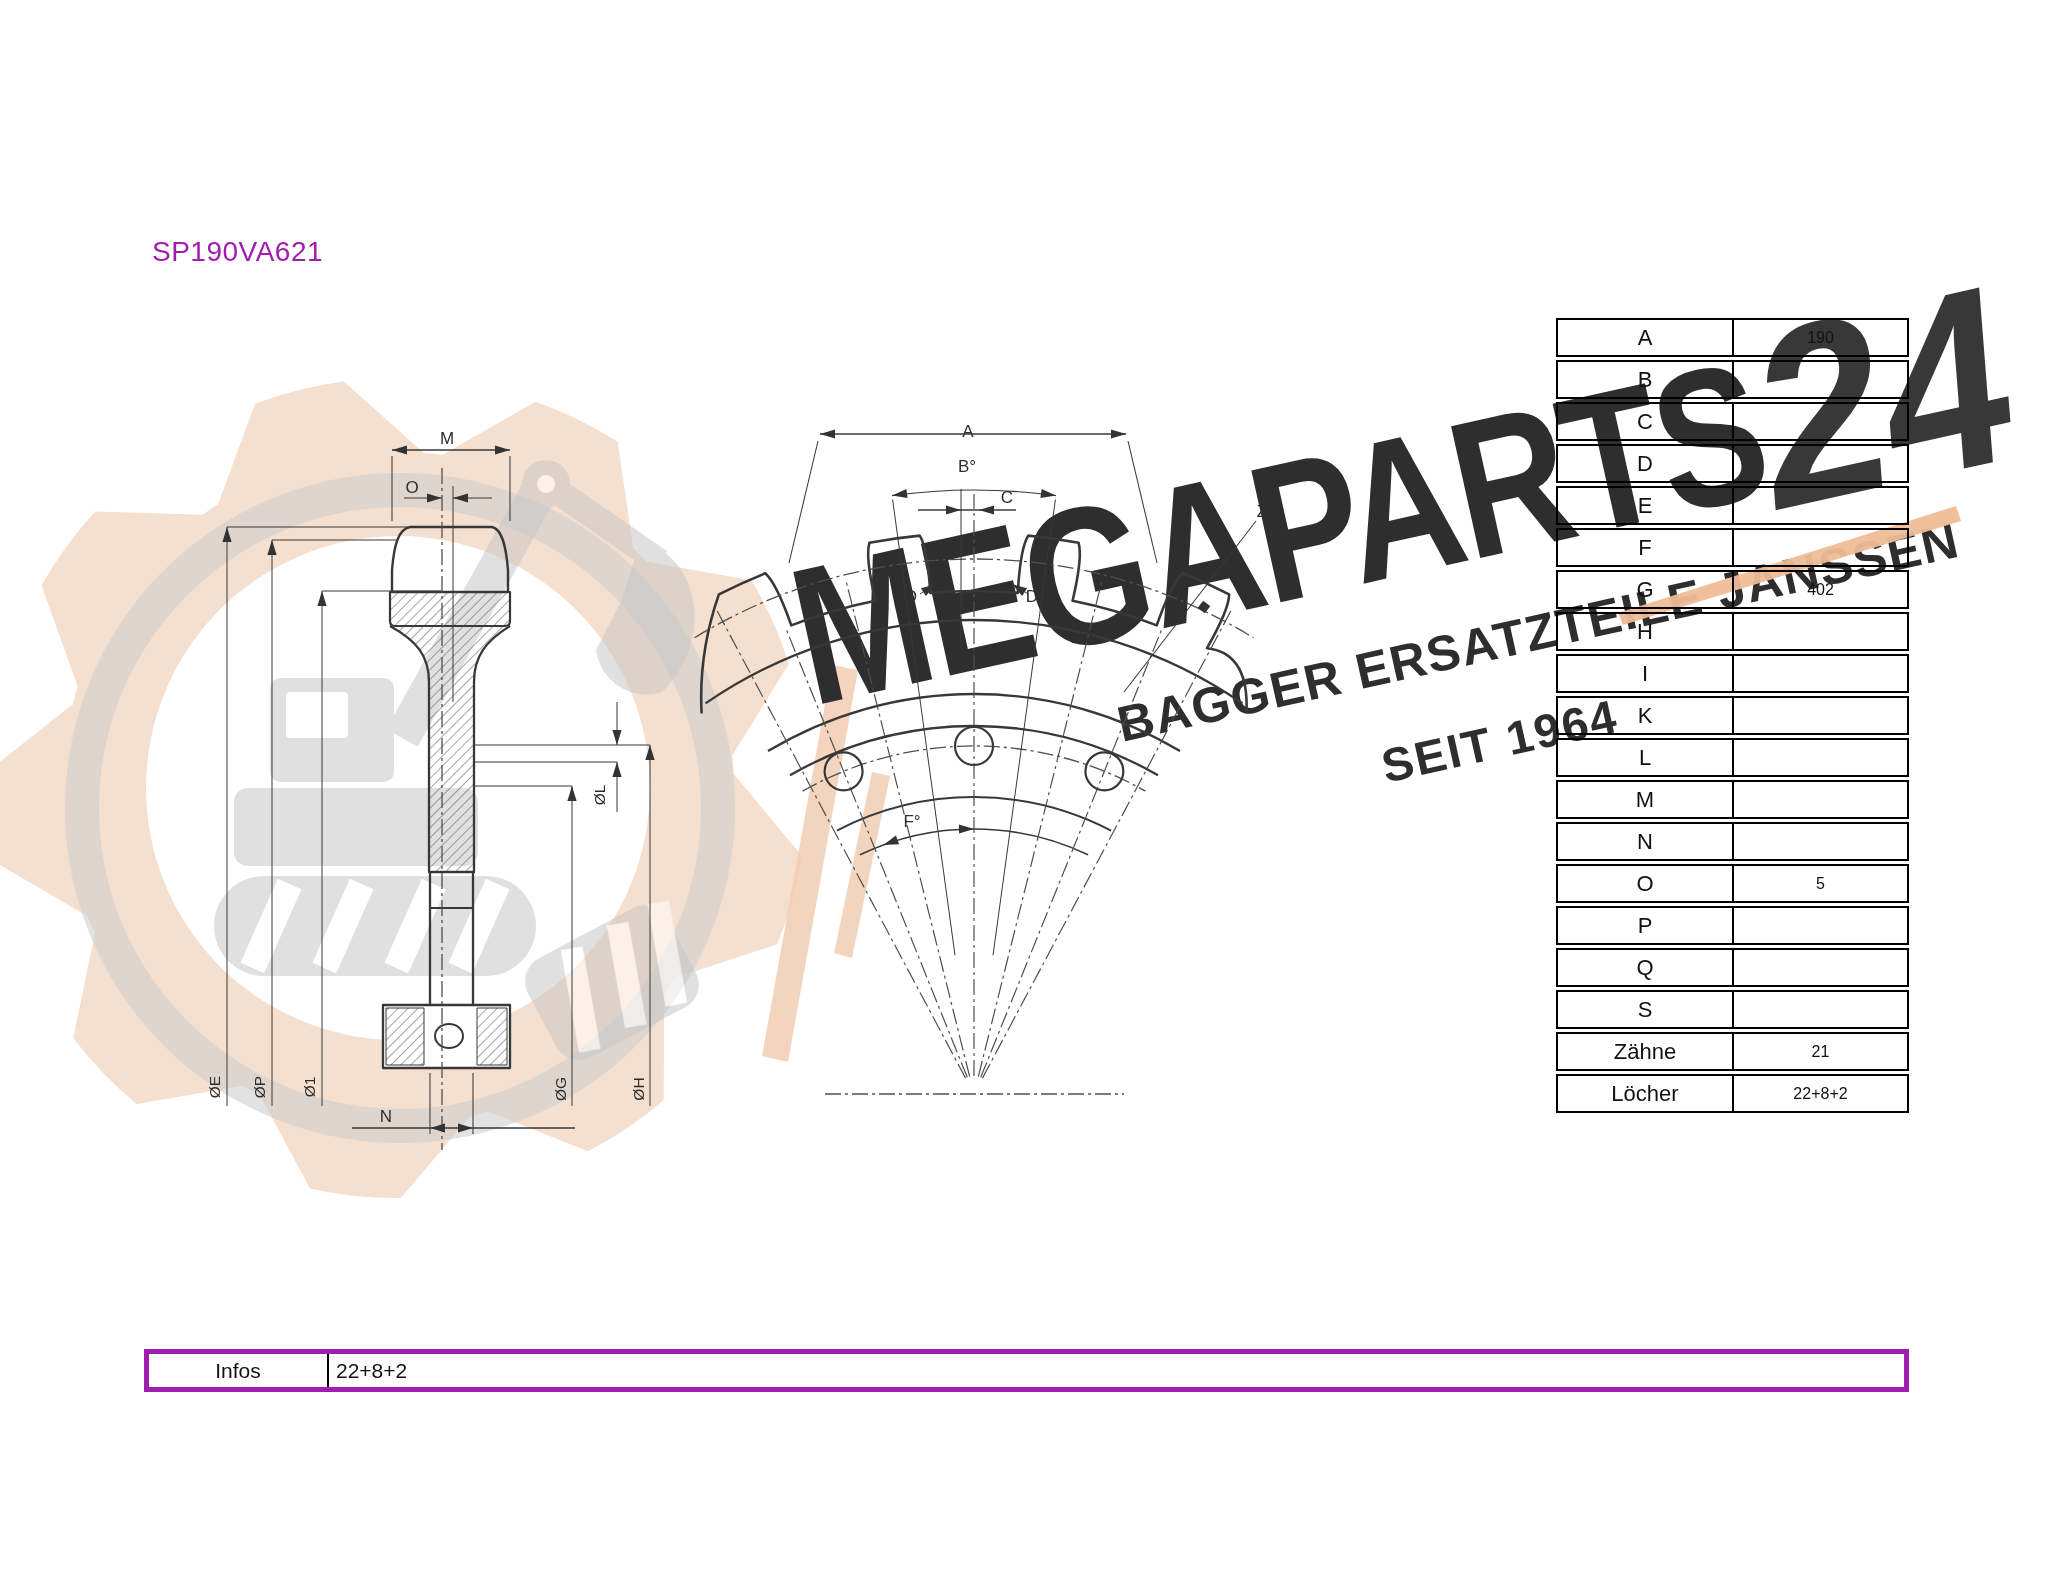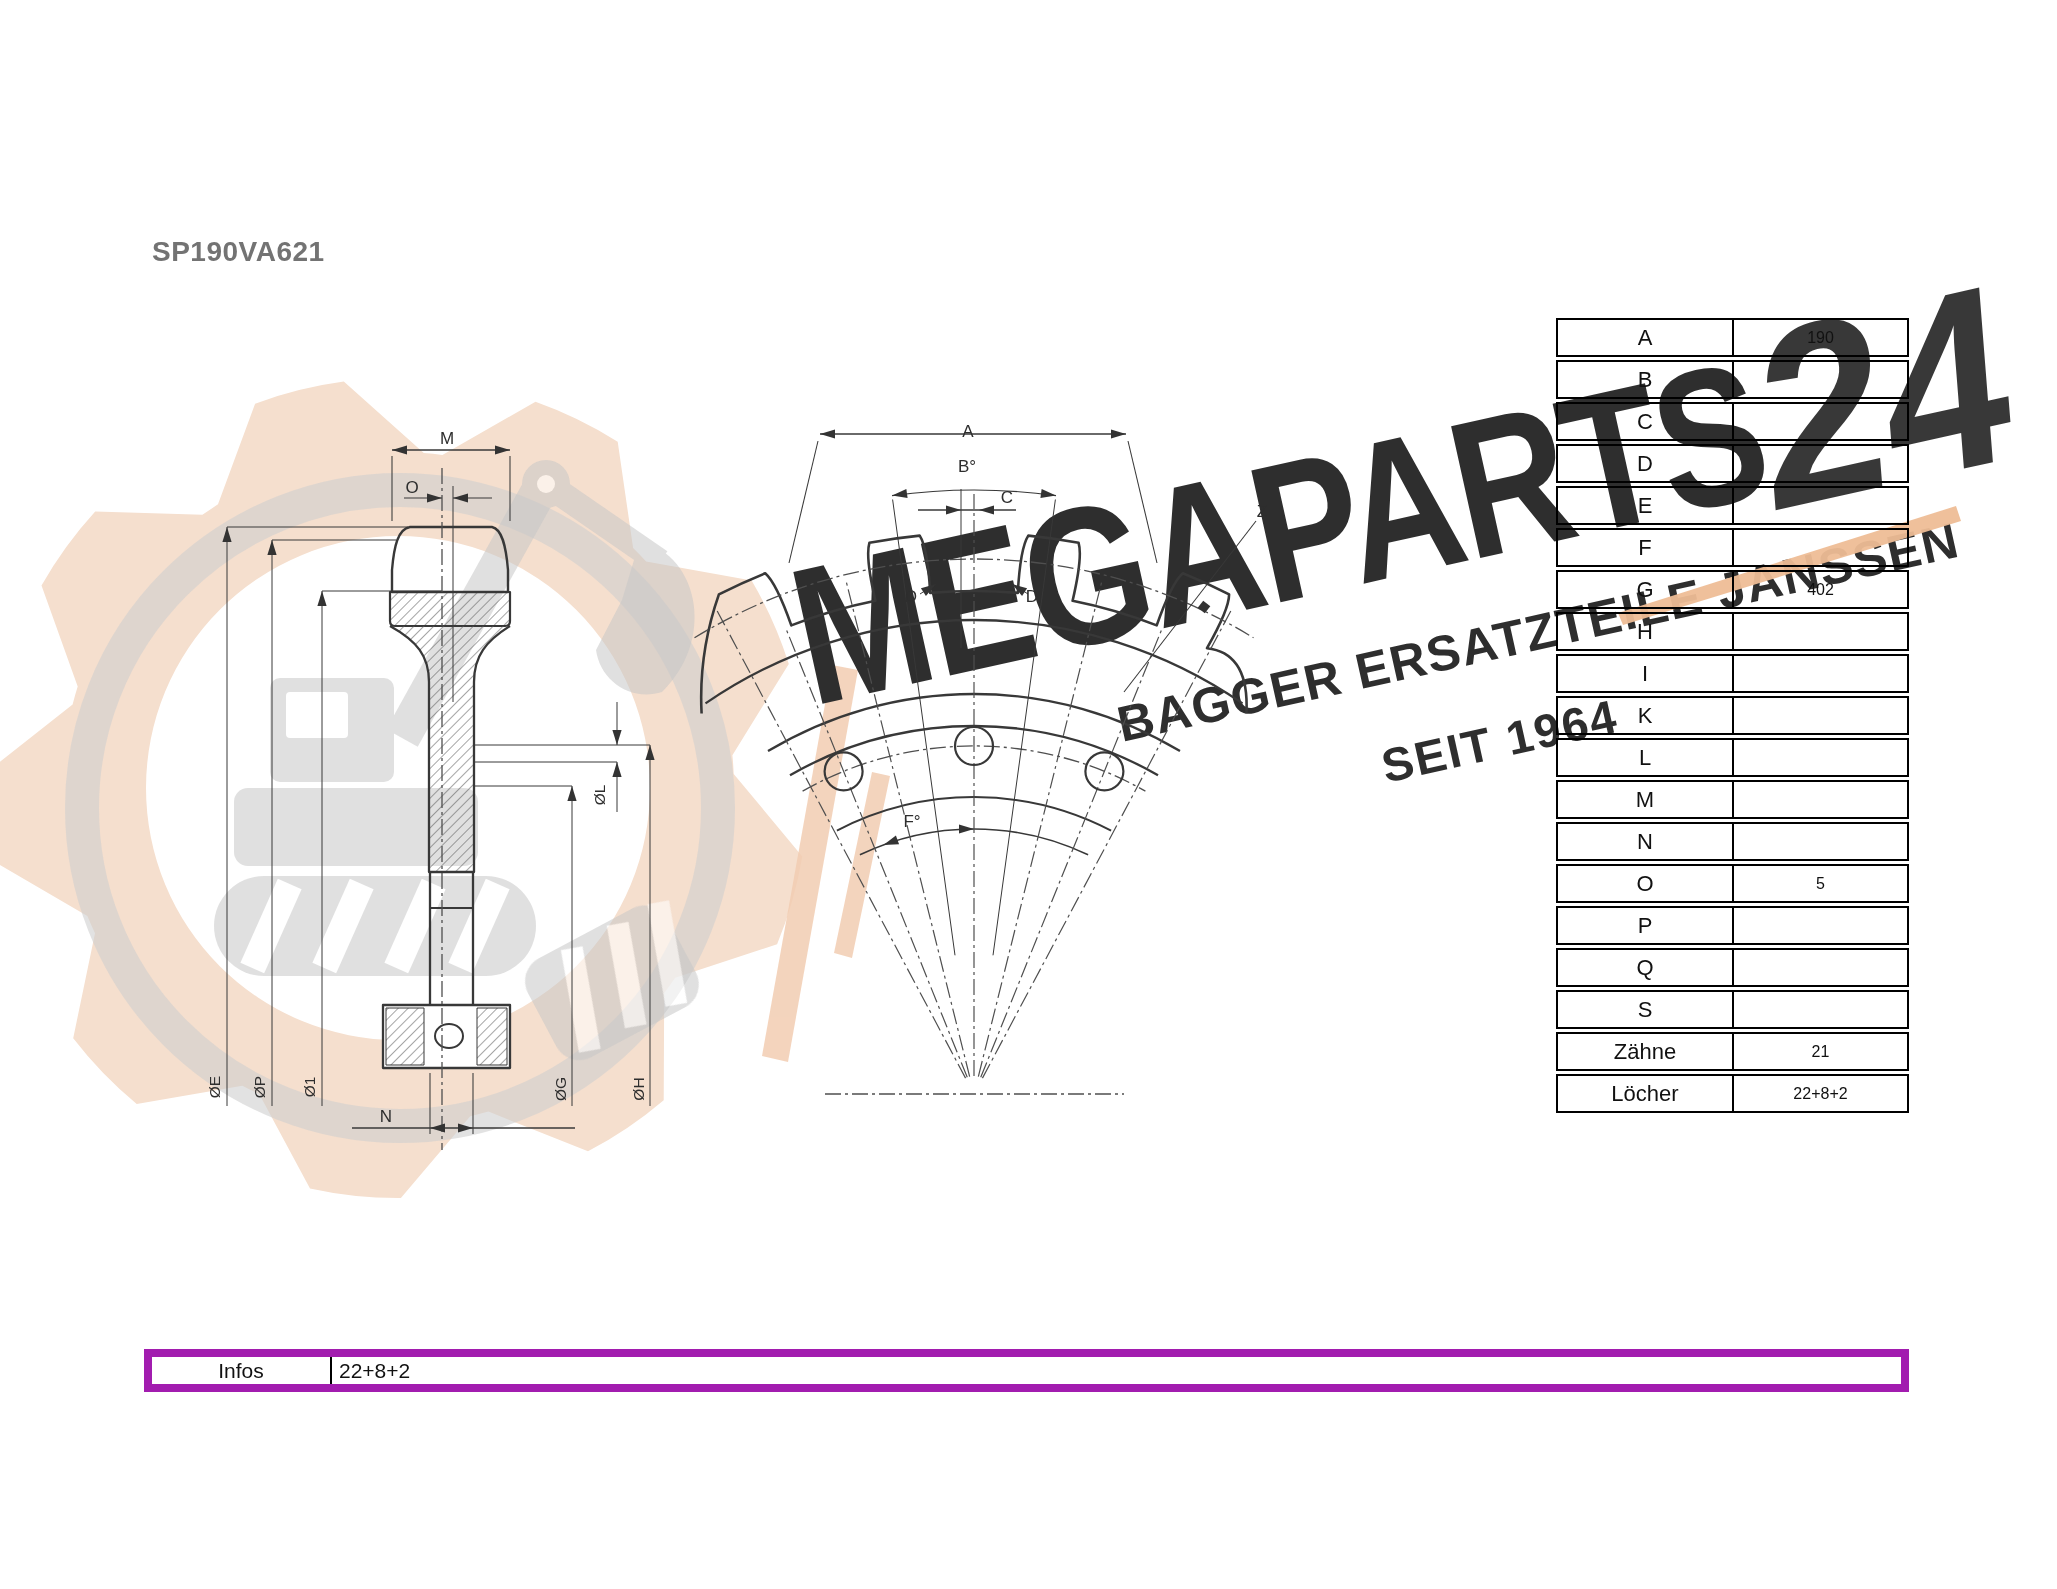--- a/index.html
+++ b/index.html
@@ -4,32 +4,32 @@
 <style>
   *{margin:0;padding:0;box-sizing:border-box}
   html,body{background:#fff}
   body{width:2057px;height:1589px;position:relative;overflow:hidden;
        font-family:"Liberation Sans",sans-serif;color:#111}
   .layer{position:absolute;left:0;top:0;width:2057px;height:1589px}
   svg{display:block}
   svg text{font-family:"Liberation Sans",sans-serif;fill:#2e2e2e}
   .lbl{font-size:17px}
   .lblr{font-size:15.5px}
-  .page-title{position:absolute;left:152px;top:236px;font-size:28px;font-weight:bold;
-              letter-spacing:.5px;color:#737373}
+  .page-title{position:absolute;left:152px;top:236px;font-size:28px;font-weight:normal;
+              letter-spacing:.5px;color:#a21caf}
   
   .spec-table{position:absolute;left:1556px;top:318px;width:353px;
               display:flex;flex-direction:column;gap:3px}
   .spec-row{display:flex;height:39px;border:2px solid #000;background:transparent}
   .spec-row .lab{width:176px;border-right:2px solid #000;display:flex;
                  align-items:center;justify-content:center;font-size:22px}
   .spec-row .val{flex:1;display:flex;align-items:center;justify-content:center;font-size:16px}
   
   .info-bar{position:absolute;left:144px;top:1349px;width:1765px;height:43px;
-            border:8px solid #a21caf;display:flex;background:transparent}
+            border:5px solid #a21caf;display:flex;background:transparent}
   .info-bar .lab{width:180px;border-right:2px solid #000;display:flex;
                  align-items:center;justify-content:center;font-size:21px}
   .info-bar .val{flex:1;display:flex;align-items:center;font-size:21px;padding-left:7px}
 </style>
 </head>
 <body>
 
 <div class="layer">
 <svg width="2057" height="1589" viewBox="0 0 2057 1589">
 

